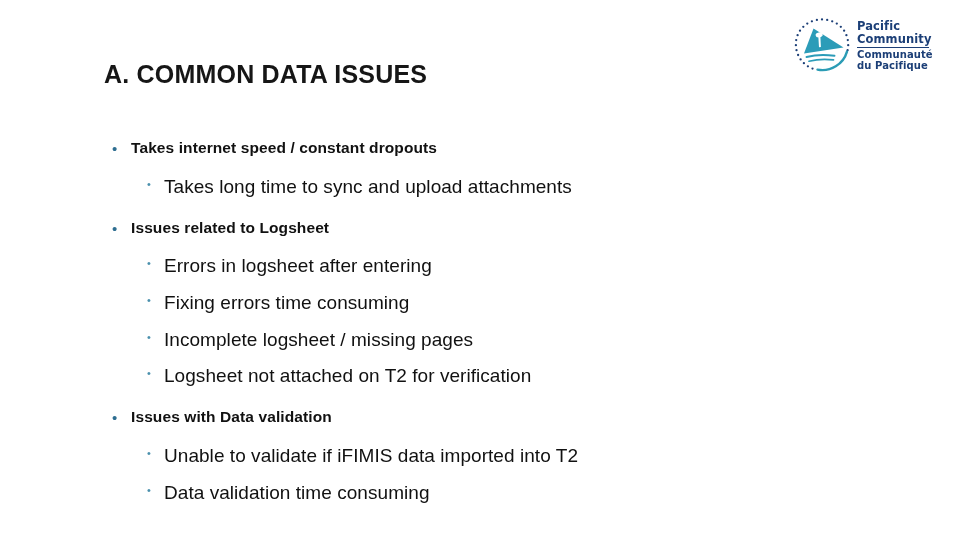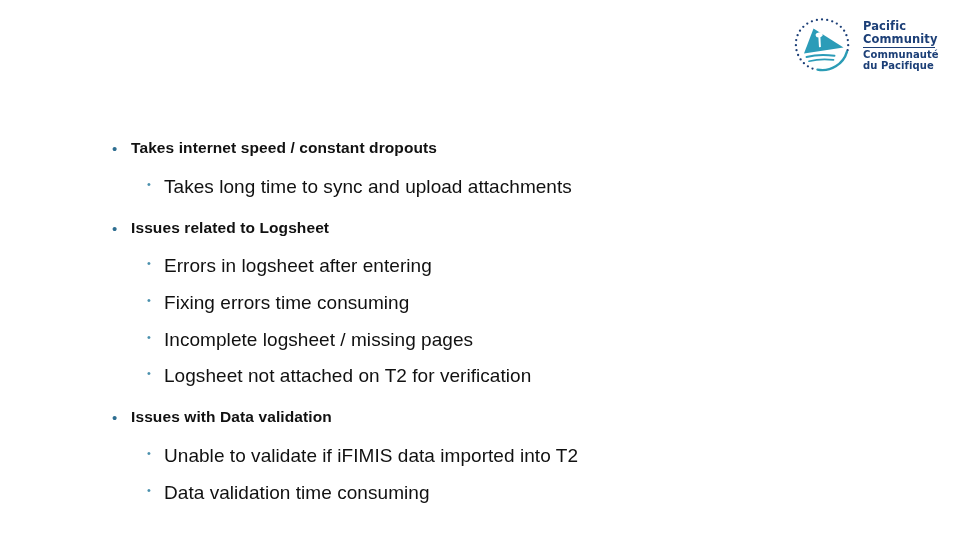--- a/index.html
+++ b/index.html
@@ -40,21 +40,20 @@
     height: 58px;
     flex: 0 0 58px;
     position: relative;
   }
   .logo-text {
     display: flex;
     flex-direction: column;
     justify-content: space-between;
     line-height: 1.06;
     padding-top: 2px;
-    margin-left: 6px;
   }
   .logo-line {
     font-family: "DejaVu Sans", sans-serif;
     font-size: 11.5px;
     font-weight: 600;
     color: #1c3f77;
     letter-spacing: 0.1px;
     white-space: nowrap;
   }
   .logo-line.fr {
@@ -197,20 +196,21 @@
     </div>
     <div class="logo-text">
       <div class="logo-line">Pacific</div>
       <div class="logo-line">Community</div>
       <div class="logo-divider"></div>
       <div class="logo-line fr">Communauté</div>
       <div class="logo-line fr">du Pacifique</div>
     </div>
   </div>
 
+  <div class="slide-title">A. COMMON DATA ISSUES</div>
 
   <div class="body">
 
     <div class="group">
       <div class="bullet lvl1">
         <span class="marker">•</span>
         <span class="text">Takes internet speed / constant dropouts</span>
       </div>
       <div class="spacer-sm"></div>
       <div class="bullet lvl2">

